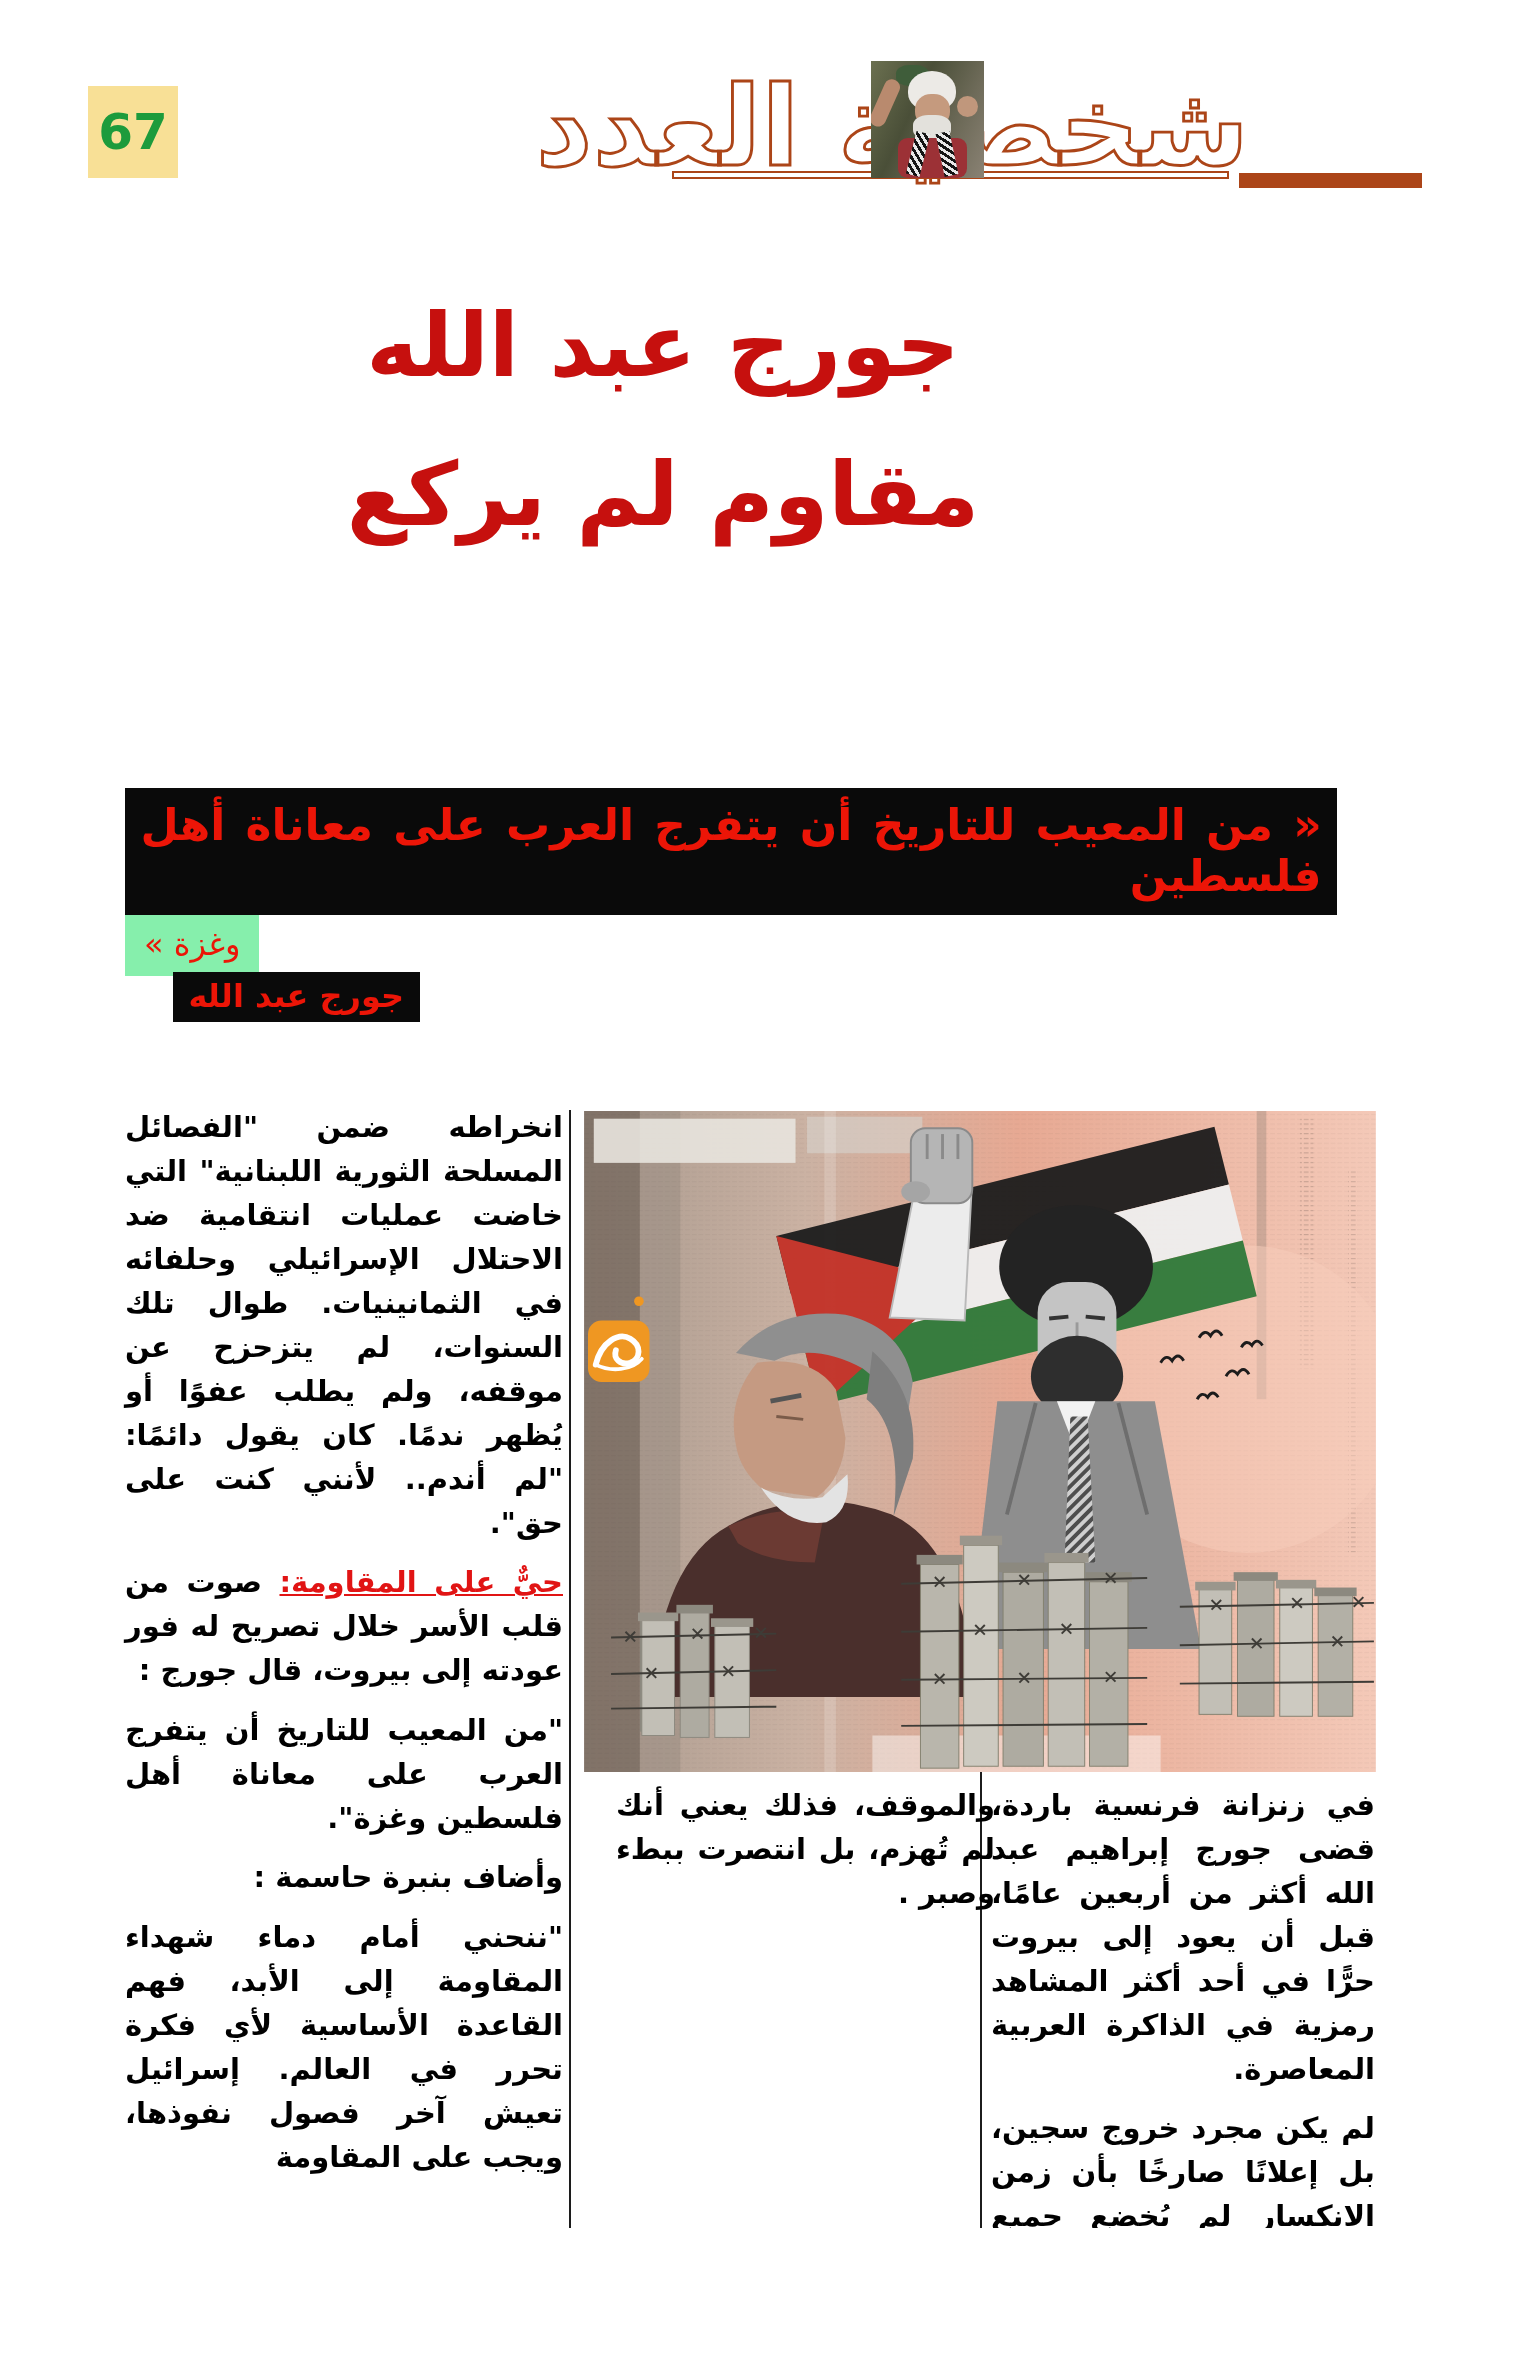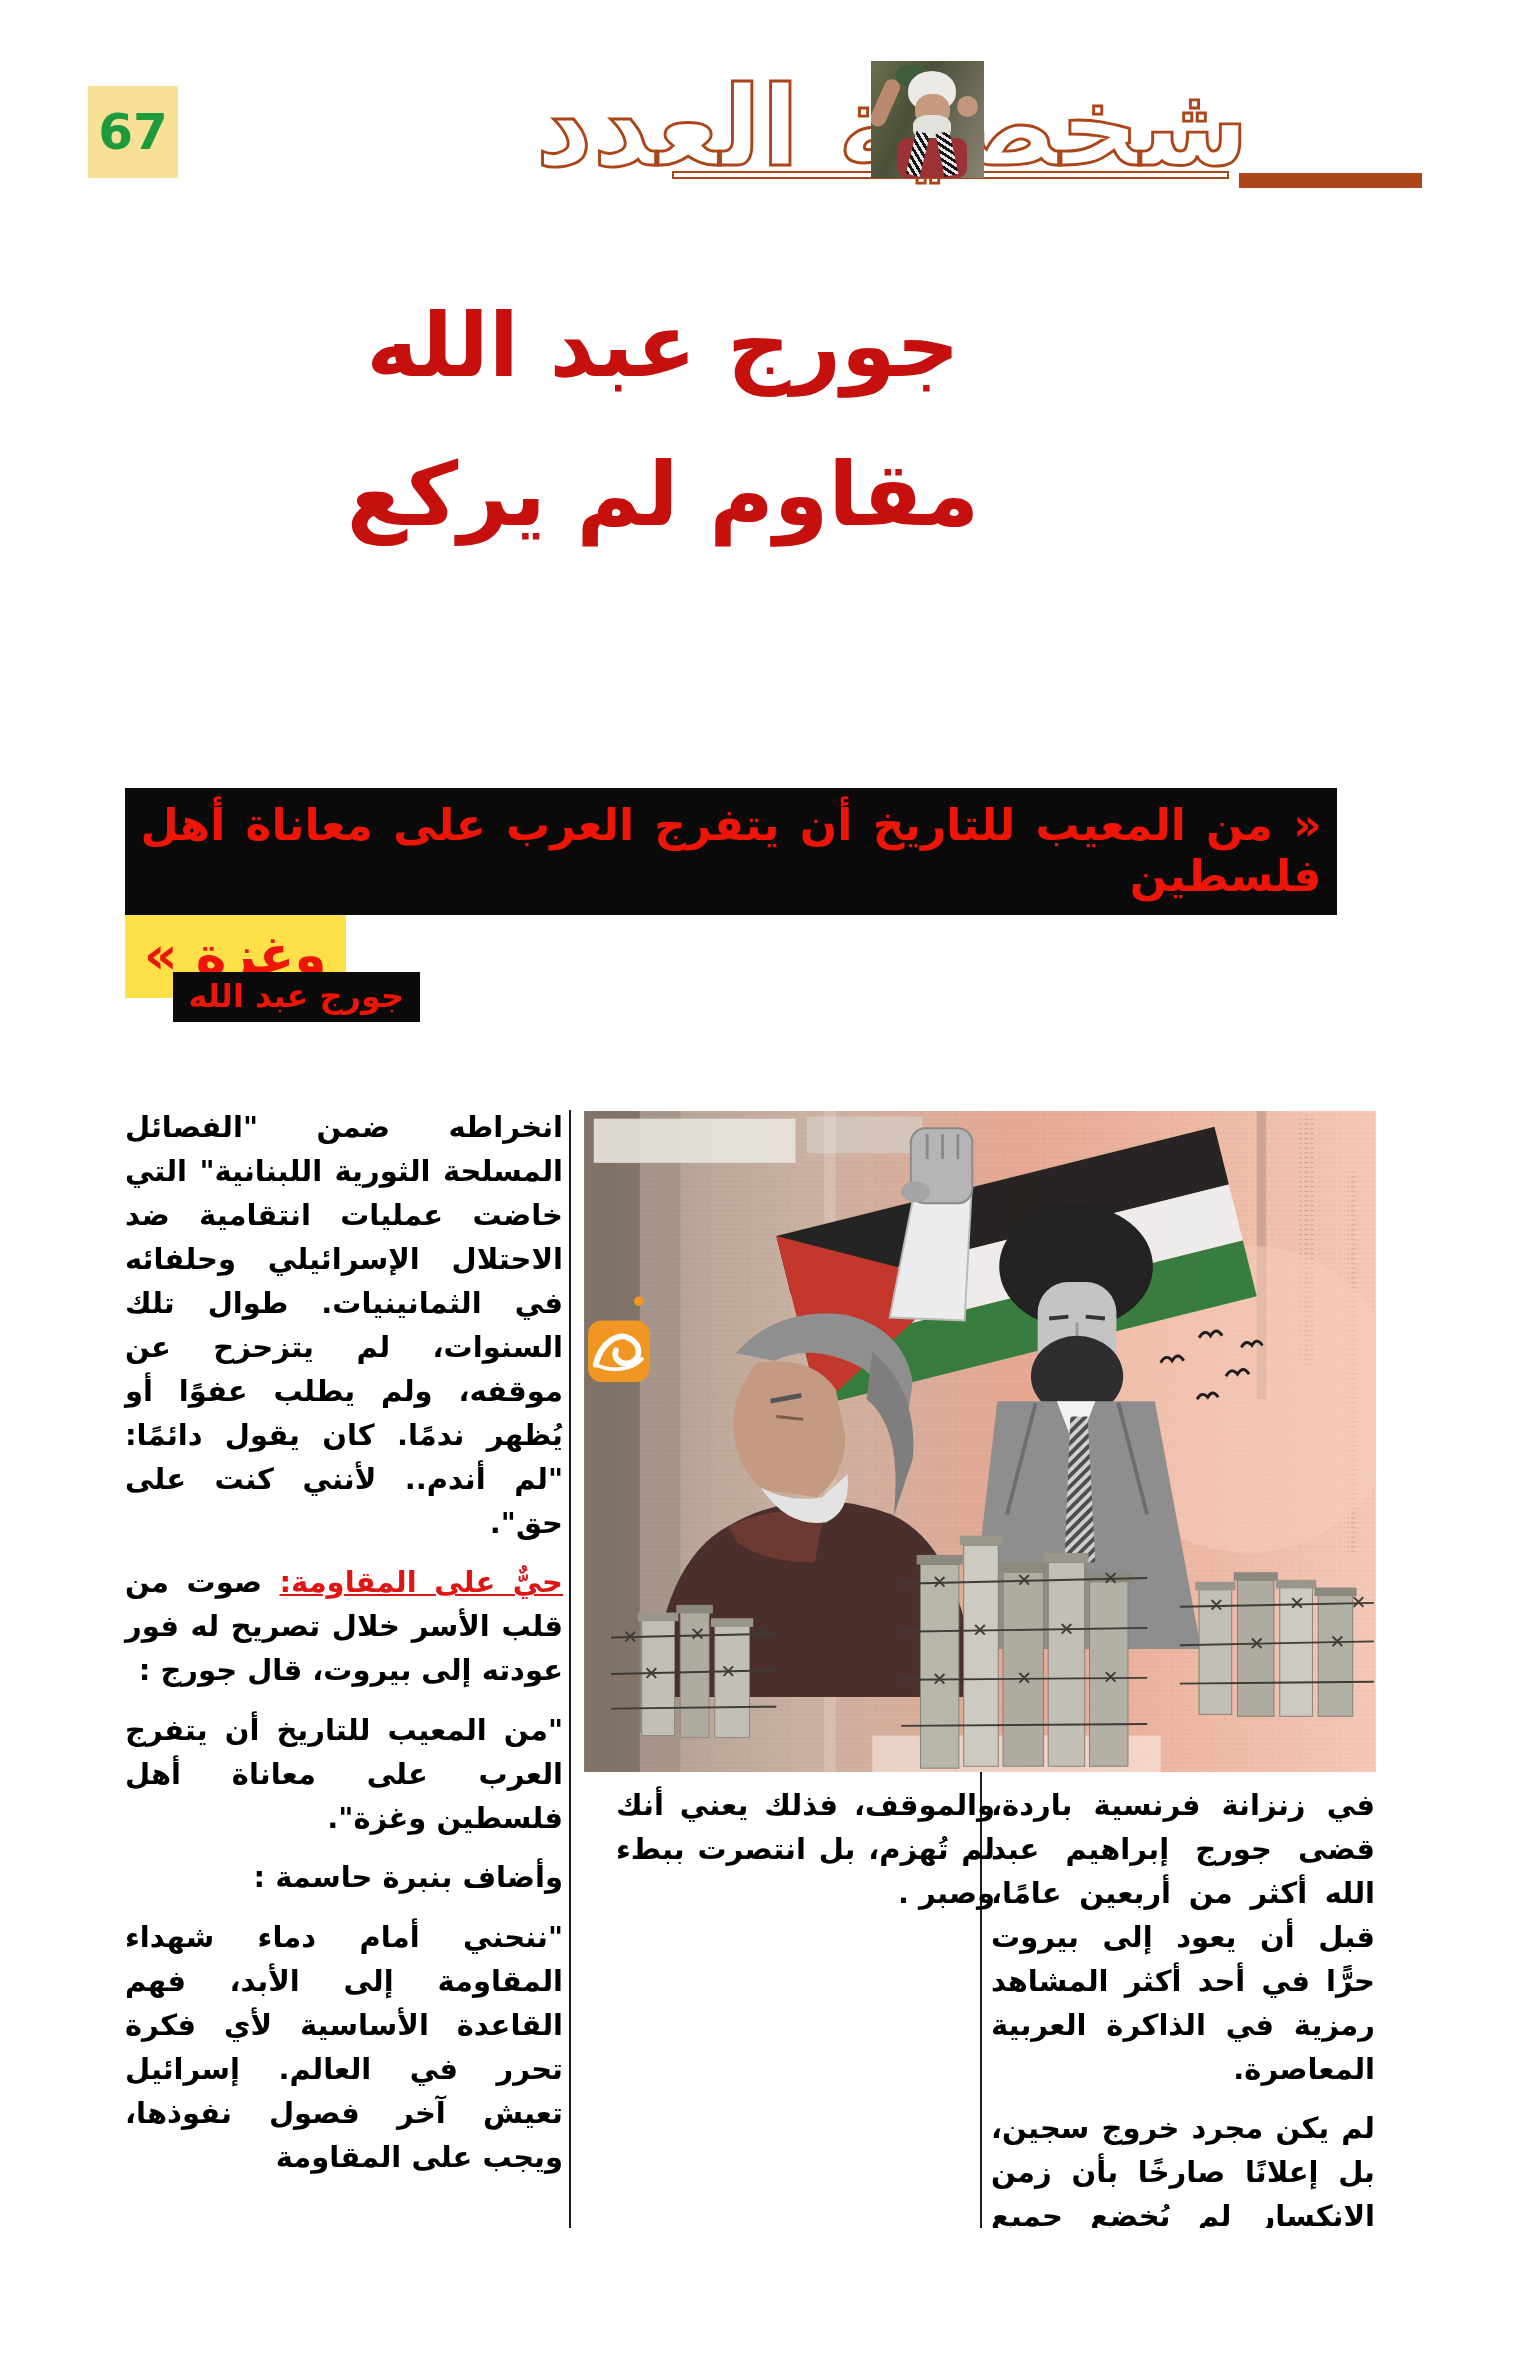--- a/index.html
+++ b/index.html
@@ -48,22 +48,22 @@
     position:absolute;left:125px;top:271px;width:1076px;text-align:center;
     direction:rtl;color:#c6100e;font-weight:bold;font-size:88px;line-height:149px;
   }
   
   .quote{position:absolute;left:125px;top:788px;width:1212px;direction:rtl;}
   .quote .chip1{
     display:block;background:#0a0a0a;color:#ec1507;font-weight:bold;
     font-size:44px;padding:10.6px 15.4px 14.4px;text-align:justify;text-align-last:justify;
   }
   .quote .chip2{
-    display:inline-block;background:#fde047;color:#ec1507;font-weight:bold;
-    font-size:52px;padding:9.6px 19px 13.4px;float:left;
+    display:inline-block;background:#86efac;color:#ec1507;font-weight:normal;
+    font-size:32px;padding:9.6px 19px 13.4px;float:left;
   }
   .attribution{
     position:absolute;left:173px;top:972px;background:#0a0a0a;color:#ec1507;
     font-weight:bold;font-size:32px;padding:4.8px 15.4px 7.7px;direction:rtl;
   }
   
   .col{
     position:absolute;direction:rtl;text-align:justify;color:#000;
     font-size:29px;font-weight:bold;line-height:44px;
   }

